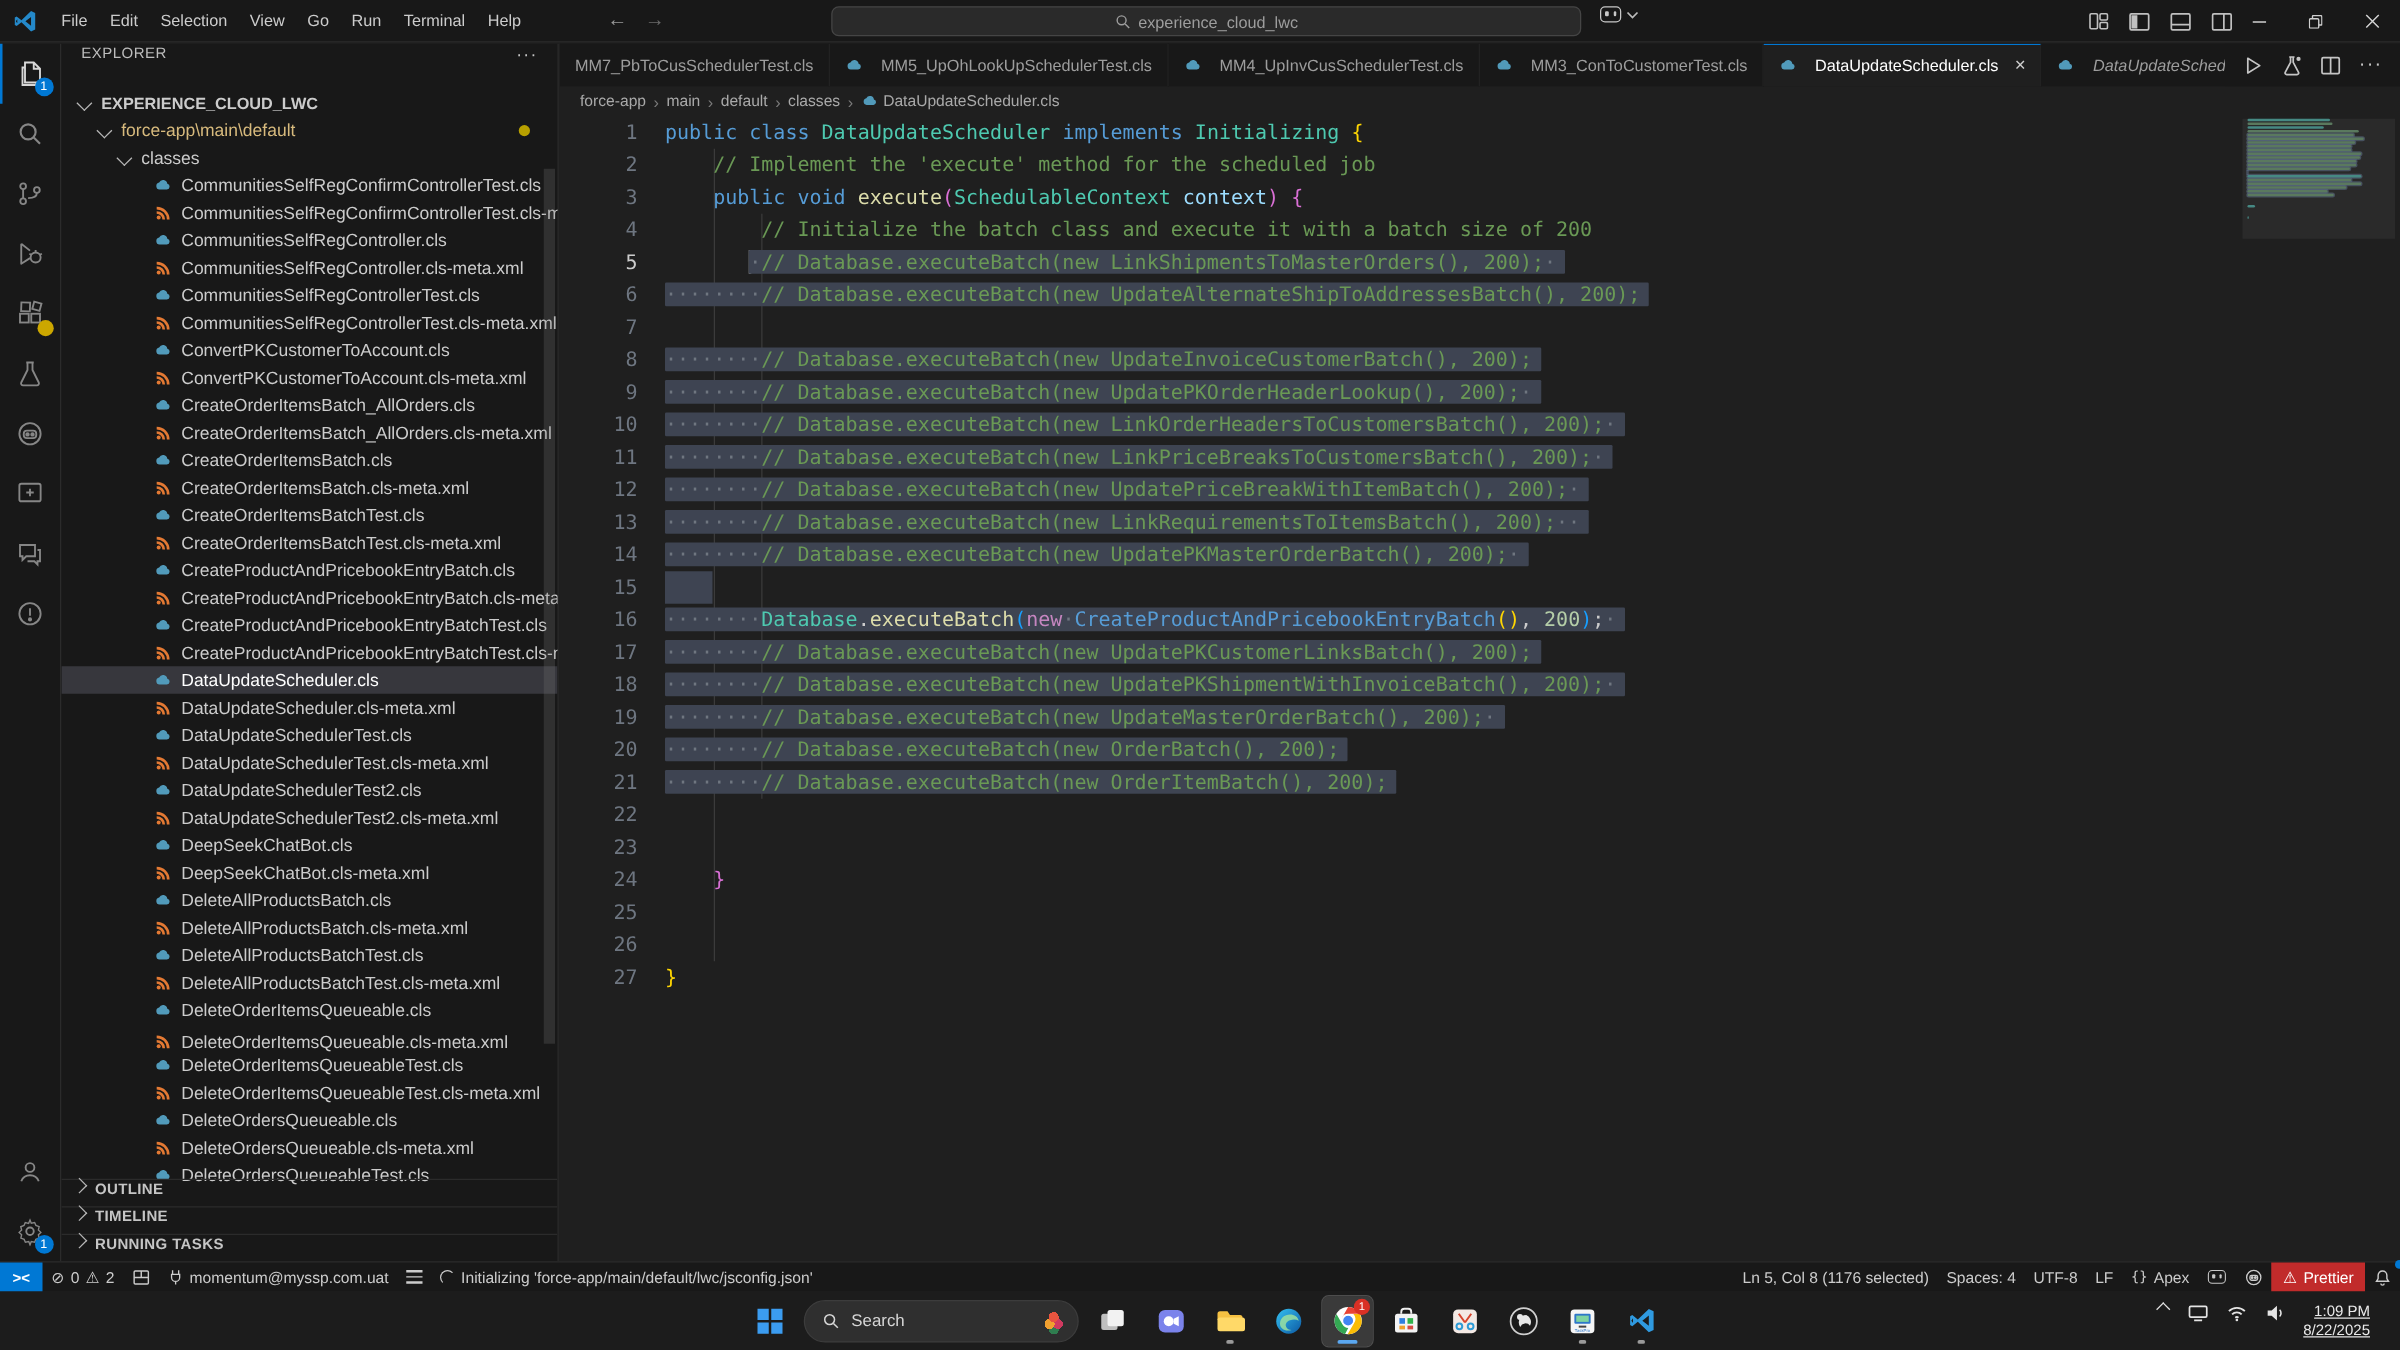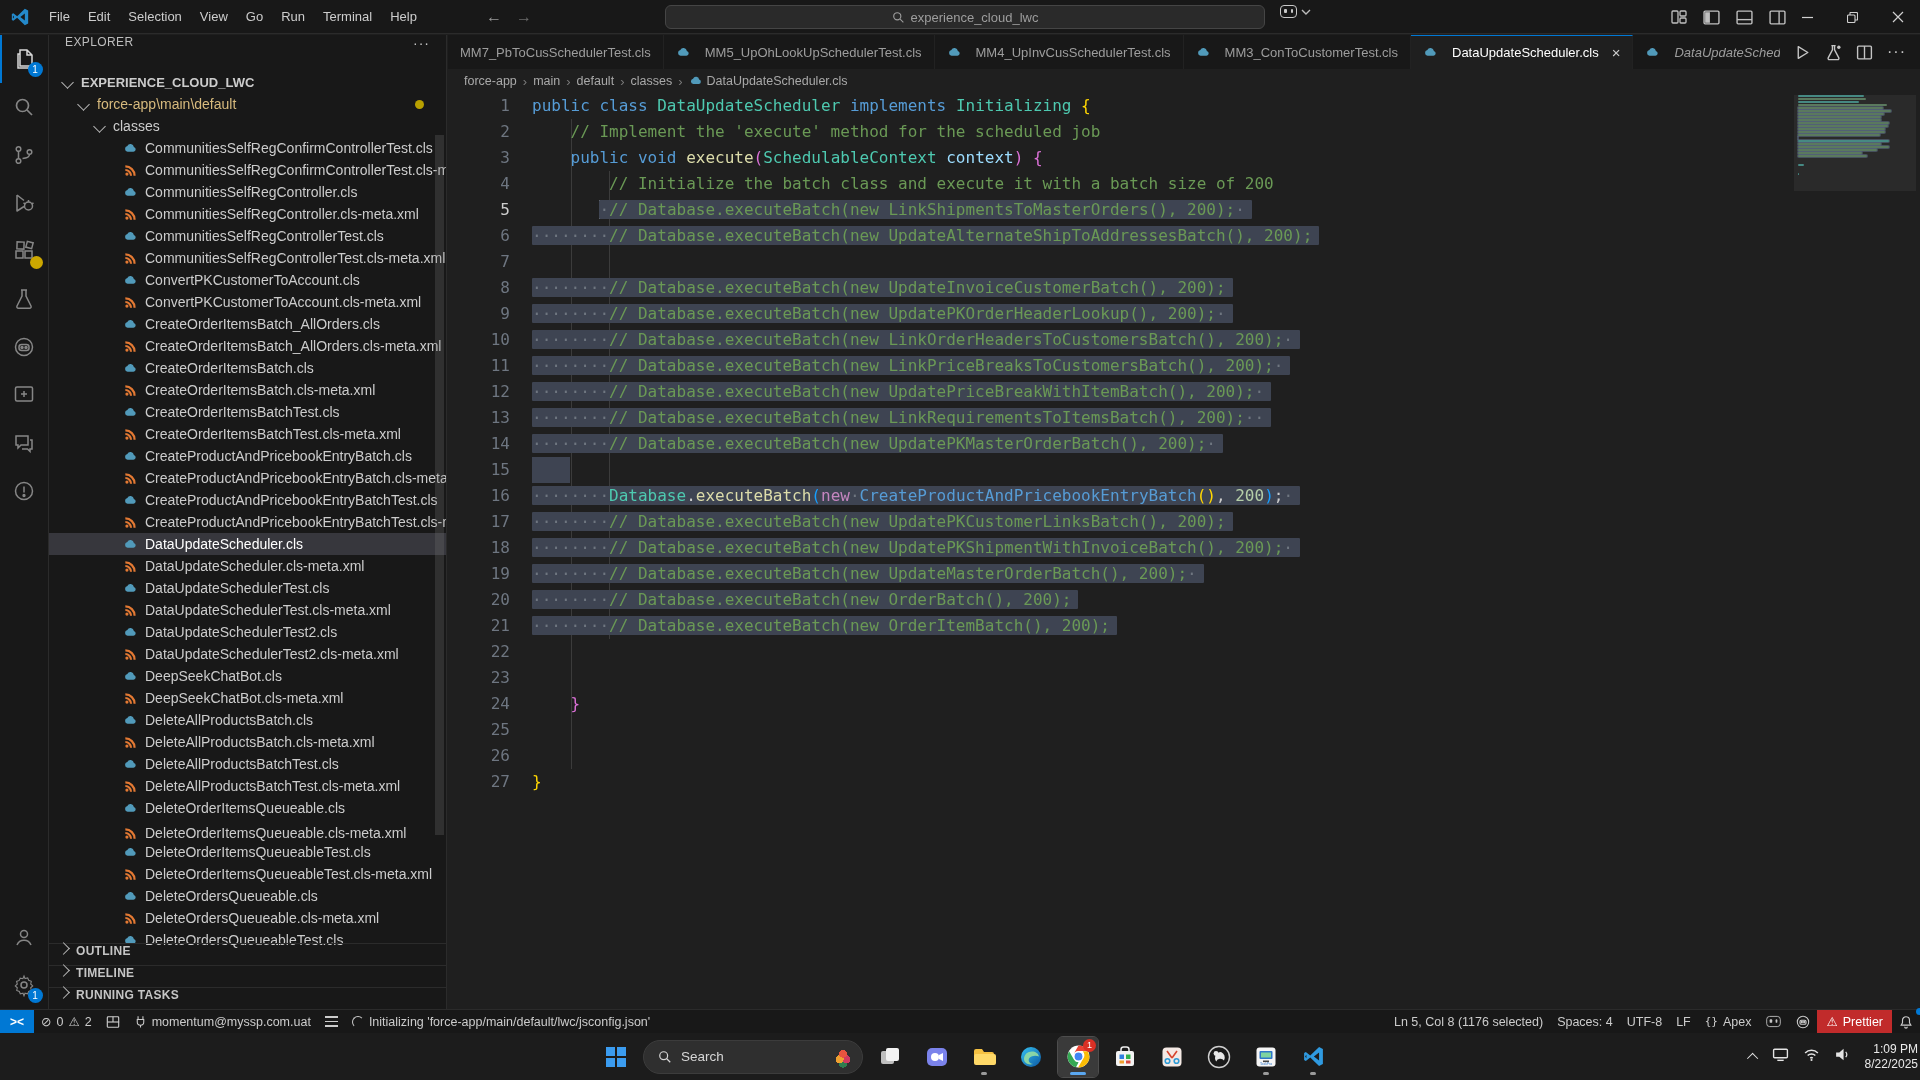--- a/index.html
+++ b/index.html
@@ -106,21 +106,21 @@
     width:6px; height:3px; border-radius:2px; background:#9a9a9a; }
   .tb-icon.active-app { background:#3a3a3a; outline:1px solid #4d4d4d; }
   .tb-icon.active-app .run-dot { width:16px; background:#5aa7f0; }
   #tb-search { height:34px; width:220px; background:#2f2f2f; border:1px solid #3c3c3c; border-radius:17px;
     display:flex; align-items:center; padding:0 8px 0 14px; color:#d6d6d6; font-size:13.5px; gap:9px; }
   #tb-search .flower { margin-left:auto; width:22px; height:22px; border-radius:4px;
     background:radial-gradient(circle at 50% 35%, #e8543f 0 4px, transparent 4px),
                radial-gradient(circle at 35% 60%, #f0a030 0 4px, transparent 4px),
                radial-gradient(circle at 65% 60%, #d03a60 0 4px, transparent 4px),
                radial-gradient(circle at 50% 80%, #2f7d4f 0 4px, transparent 4px); }
-  #tb-tray { position:absolute; right:2px; display:flex; align-items:center; gap:14px; color:#e4e4e4; }
+  #tb-tray { position:absolute; right:24px; display:flex; align-items:flex-start; gap:14px; color:#e4e4e4;text-decoration:underline; }
   #tb-clock { text-align:right; font-size:12px; line-height:15px; color:#eaeaea; }
   .tray-glyph svg { width:17px; height:17px; }
   .chev-up { width:8px; height:8px; border-left:1.6px solid #e4e4e4; border-top:1.6px solid #e4e4e4; transform:rotate(45deg) translateY(2px); }
 
   
   .gly svg { display:block; }
 </style>
 </head>
 <body>
 

